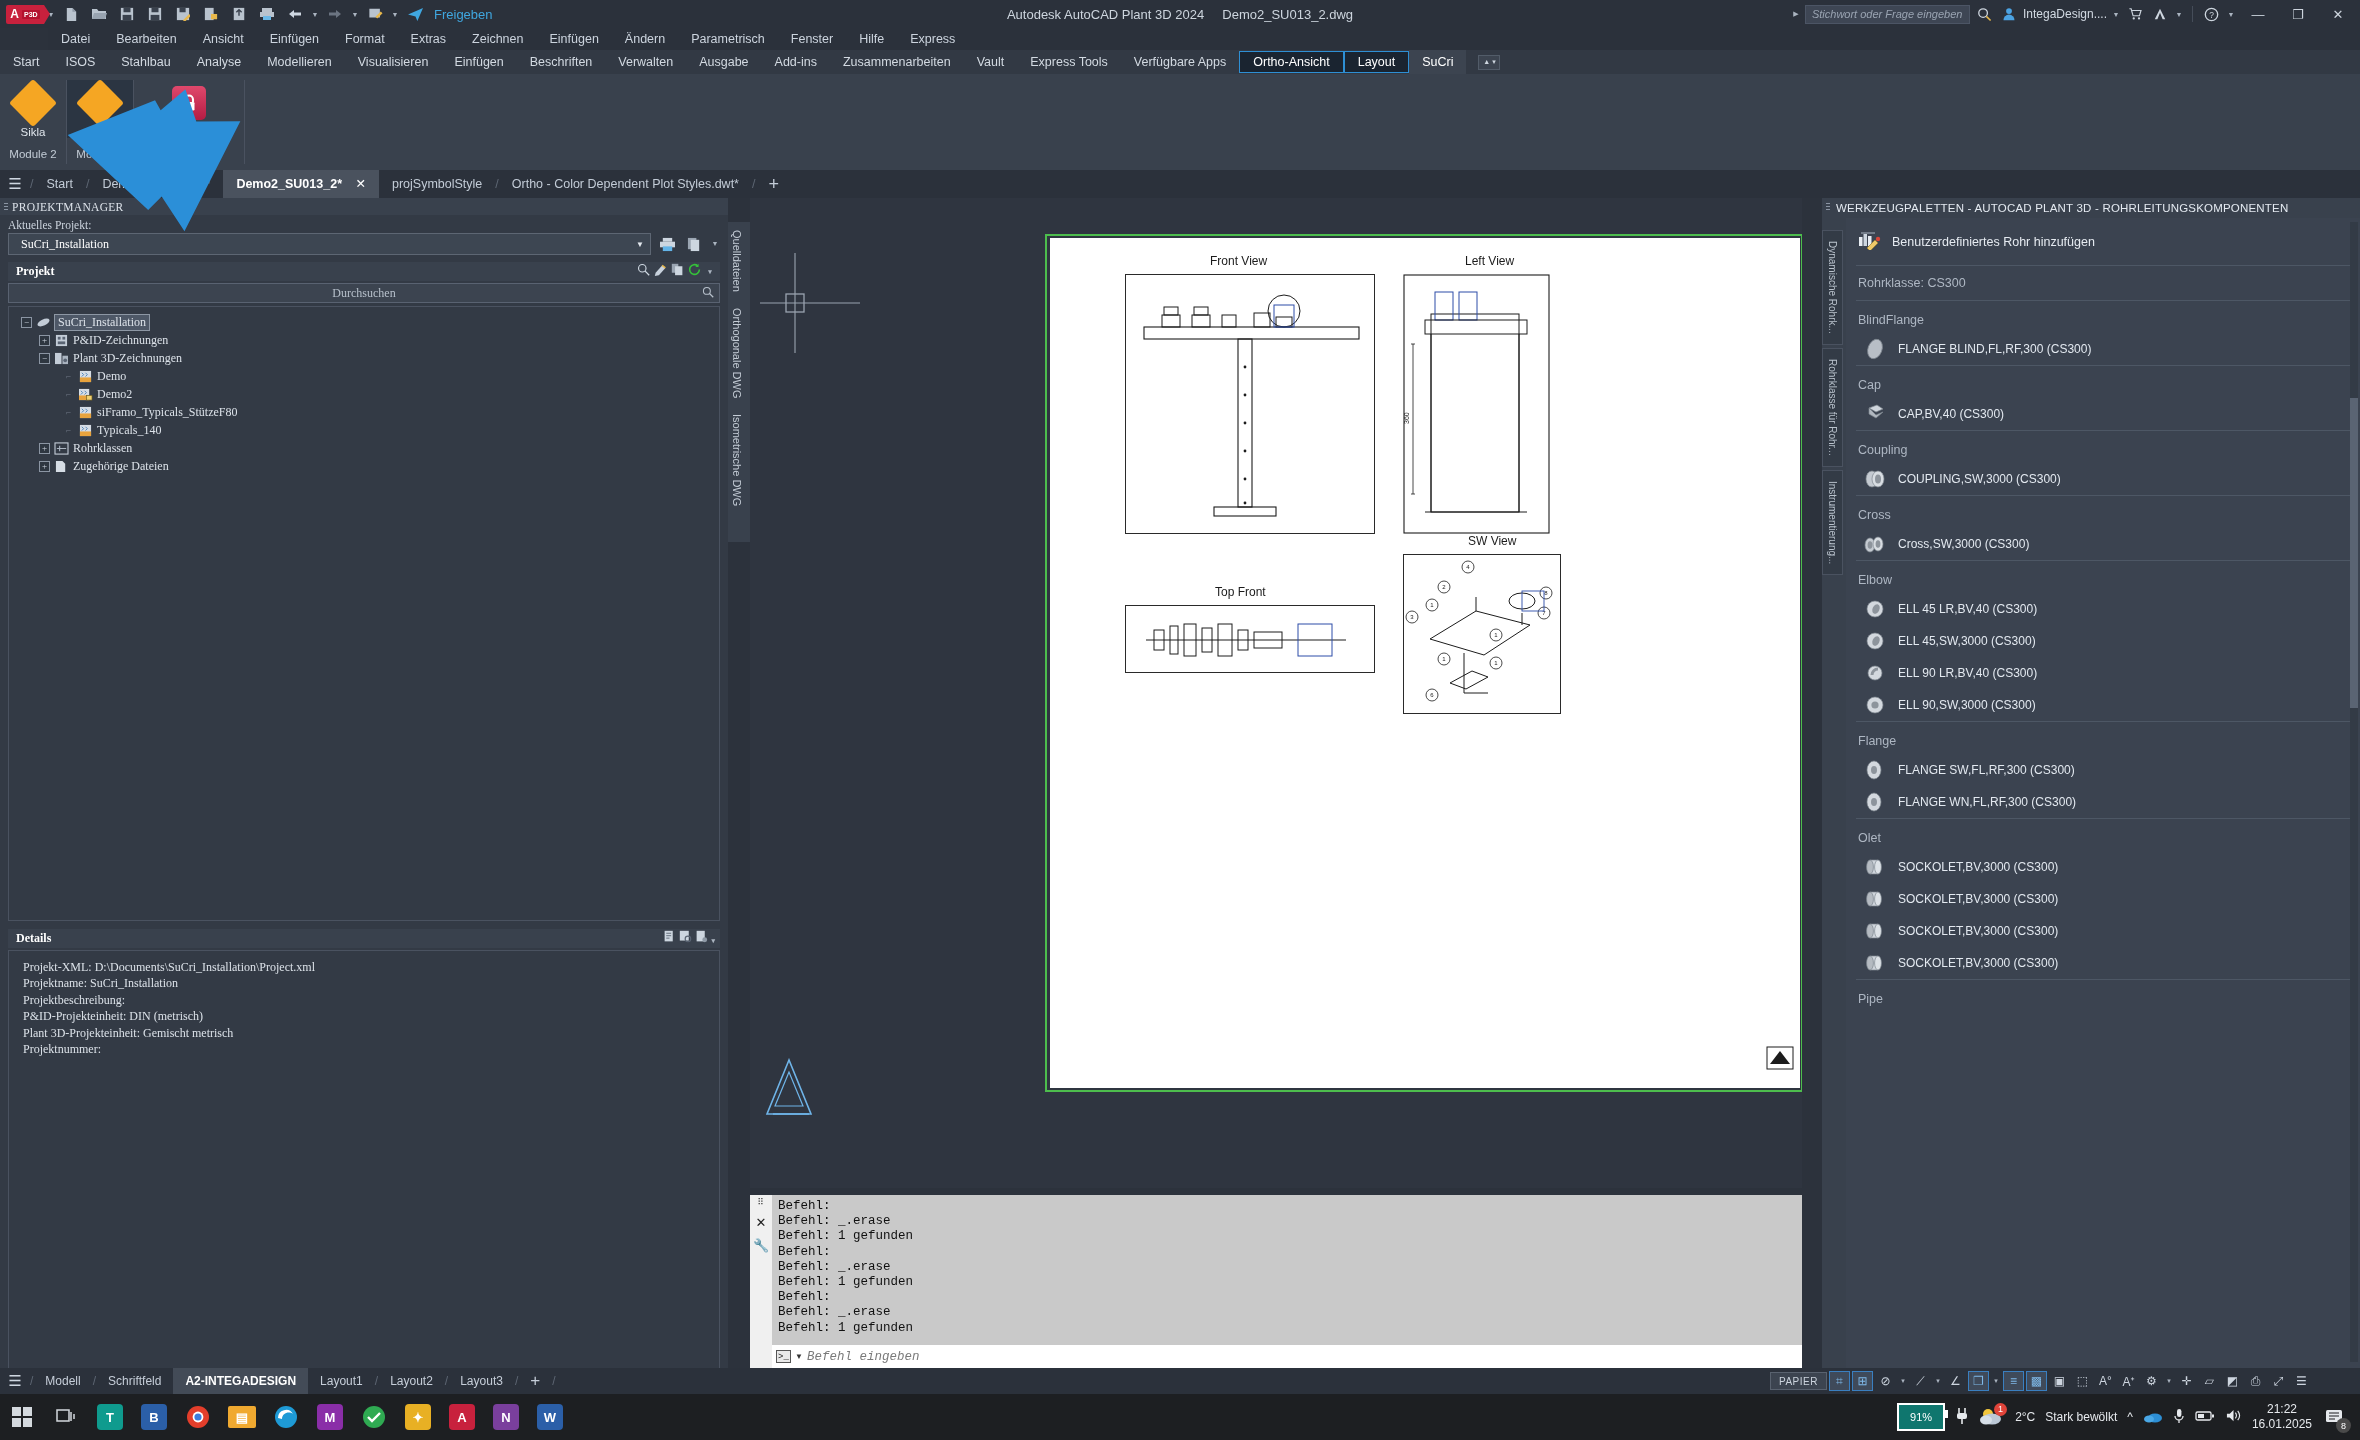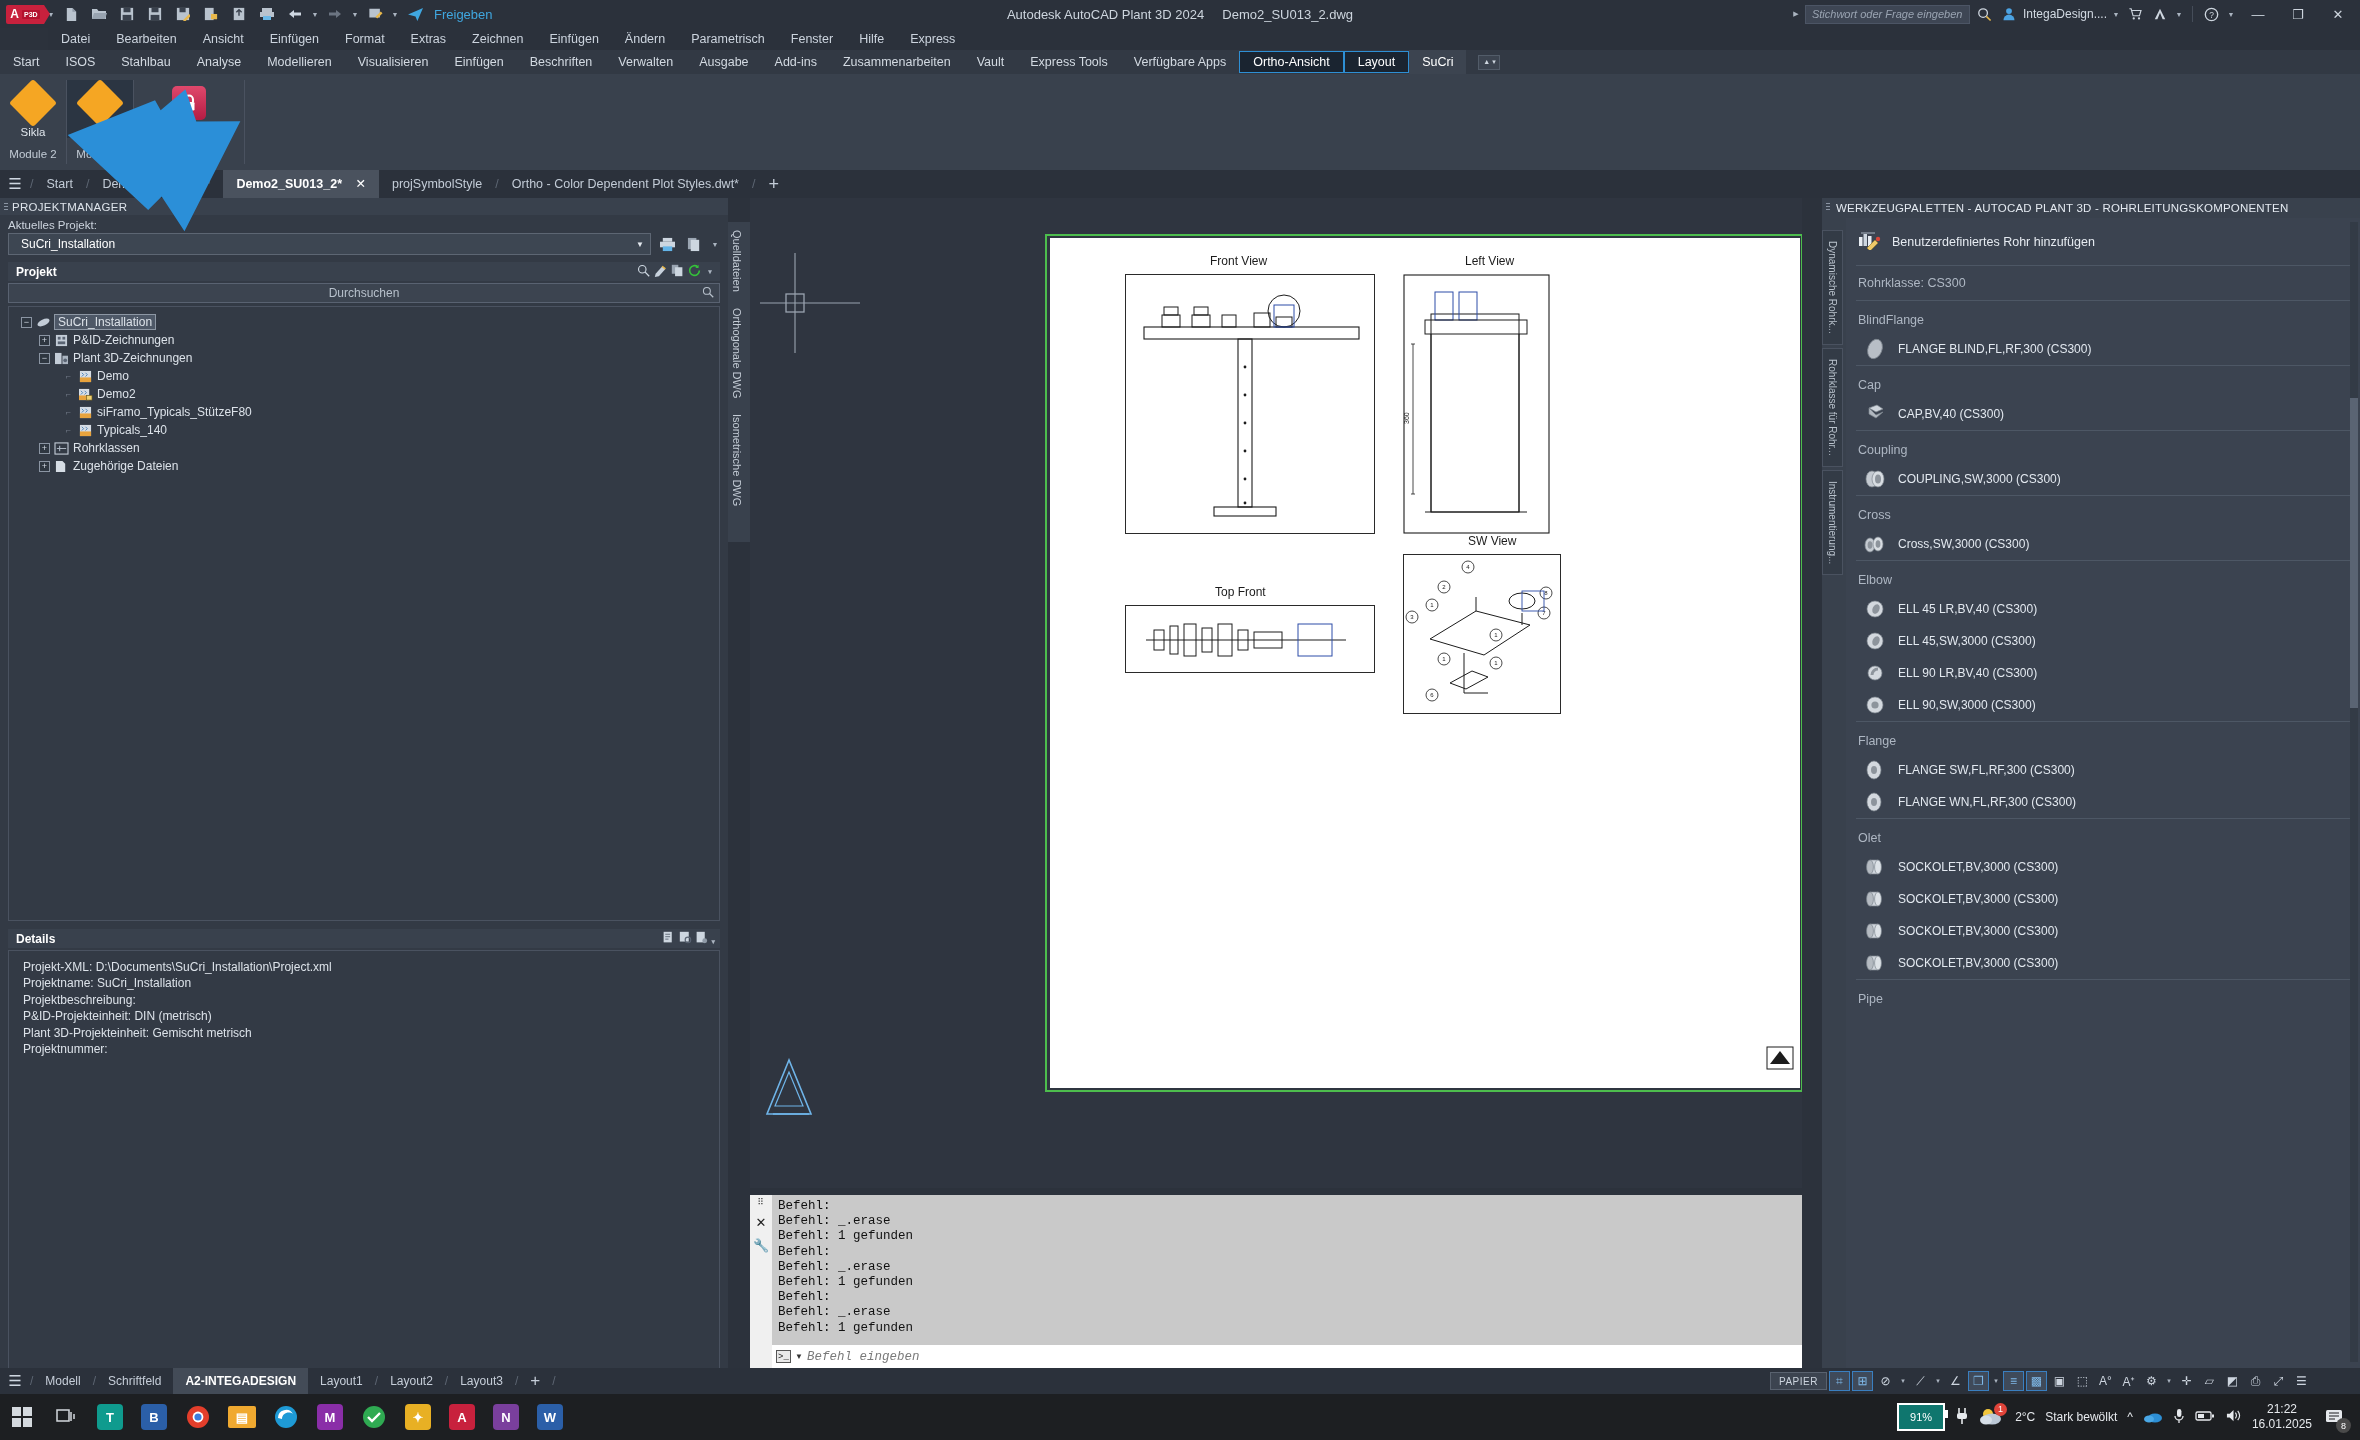--- a/index.html
+++ b/index.html
@@ -58,21 +58,21 @@
 
   
   #filetabs { position:absolute; left:0; top:170px; width:2360px; height:28px; background:#2b313b;
     display:flex; align-items:center; font-size:12.5px; color:#c3ccd7; }
   #filetabs .ft { padding:0 13px; height:28px; line-height:28px; }
   #filetabs .ft.active { background:#4a525e; color:#fff; font-weight:bold; }
   #filetabs .slash { color:#5d6673; }
   .hamburger { width:30px; text-align:center; font-size:15px; color:#cfd7e1;}
 
   
-  #pm { position:absolute; left:0; top:198px; width:728px; height:1170px; background:#333a45; }
+  #pm { position:absolute; left:0; top:198px; width:728px; height:1170px; background:#333a45;font-family:Liberation Serif, serif; }
   #pmhdr { height:17px; background:#39414d; font-size:11.5px; color:#dde3ea; display:flex; align-items:center;
     padding-left:12px; letter-spacing:.3px;}
   .grip { position:absolute; left:4px; top:4px; width:4px; height:10px;
      background-image:radial-gradient(#8b95a3 40%,transparent 41%); background-size:2px 3px;}
   .pmlabel { font-size:11.5px; color:#ccd4de; padding:4px 0 2px 8px; }
   .pmrow { display:flex; align-items:center; padding:0 8px; gap:5px; }
   .combo { flex:1; height:22px; background:#3d4652; border:1px solid #5d6673; display:flex; align-items:center;
      justify-content:space-between; padding:0 6px 0 12px; font-size:12px; color:#e3e8ee; }
   .combo .cv { color:#fff; }
   .ico-btn { width:22px; height:22px; display:flex; align-items:center; justify-content:center; color:#cdd6e0; font-size:14px;}

